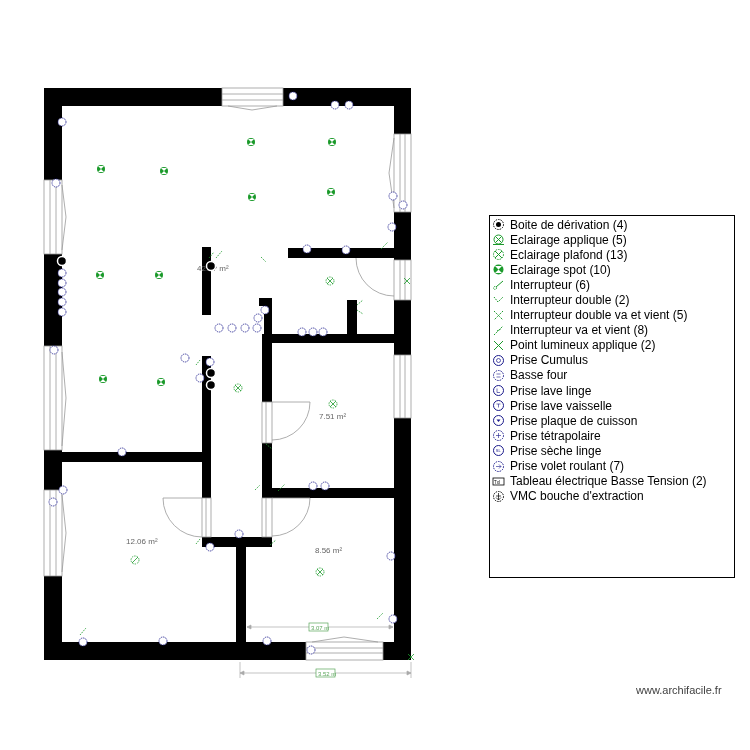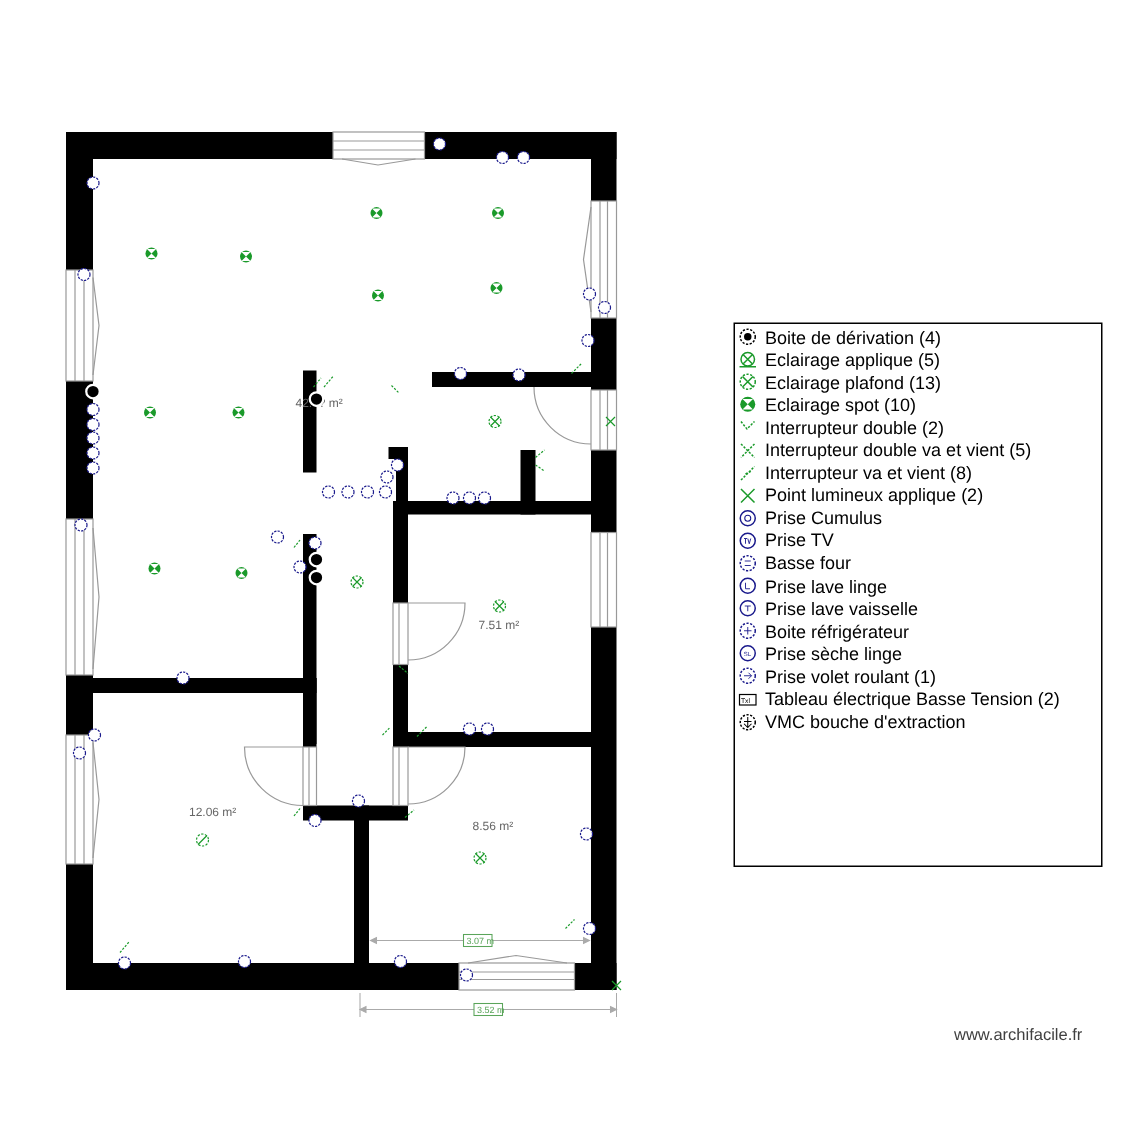--- a/index.html
+++ b/index.html
@@ -296,20 +296,27 @@
   </div>
   <div class="legend-row">
     <svg viewBox="0 0 13 13">
         <circle cx="6.5" cy="6.5" r="5" fill="#1a9a2a"></circle>
         <path d="M3,3 L10,3 L6.5,6.5 Z M3,10 L10,10 L6.5,6.5 Z" fill="#fff"></path>
       </svg>
     <span>Eclairage spot (10)</span>
   </div>
   <div class="legend-row">
     <svg viewBox="0 0 13 13">
+        <circle cx="3" cy="10" r="1.5" fill="none" stroke="#1a9a2a" stroke-dasharray="1,0.8"></circle>
+        <path d="M4,9 L11,3" stroke="#1a9a2a"></path>
+      </svg>
+    <span>Interrupteur (6)</span>
+  </div>
+  <div class="legend-row">
+    <svg viewBox="0 0 13 13">
         <path d="M2,3 L6,8 L11,3" fill="none" stroke="#1a9a2a" stroke-dasharray="1.5,1"></path>
       </svg>
     <span>Interrupteur double (2)</span>
   </div>
   <div class="legend-row">
     <svg viewBox="0 0 13 13">
         <path d="M2,2 L11,11 M11,2 L2,11" fill="none" stroke="#1a9a2a" stroke-dasharray="1.5,1"></path>
       </svg>
     <span>Interrupteur double va et vient (5)</span>
   </div>
@@ -327,27 +334,20 @@
   </div>
   <div class="legend-row">
     <svg viewBox="0 0 13 13">
         <circle cx="6.5" cy="6.5" r="5" fill="#fff" stroke="#1a1a8c"></circle>
         <circle cx="6.5" cy="6.5" r="2" fill="none" stroke="#1a1a8c" stroke-width="0.7"></circle>
       </svg>
     <span>Prise Cumulus</span>
   </div>
   <div class="legend-row">
     <svg viewBox="0 0 13 13">
-        <circle cx="6.5" cy="6.5" r="5" fill="#fff" stroke="#1a1a8c"></circle>
-        <path d="M4,5 L6,5 M5,5 L5,8.5 M6.5,5 L7.5,8.5 L8.5,5" stroke="#1a1a8c" stroke-width="0.6" fill="none"></path>
-      </svg>
-    <span>Prise TV</span>
-  </div>
-  <div class="legend-row">
-    <svg viewBox="0 0 13 13">
         <circle cx="6.5" cy="6.5" r="5" fill="#fff" stroke="#1a1a8c" stroke-dasharray="1.5,1"></circle>
         <path d="M4.5,5 L8.5,5 M4.5,8 L8.5,8" stroke="#1a1a8c" stroke-width="0.6"></path>
       </svg>
     <span>Basse four</span>
   </div>
   <div class="legend-row">
     <svg viewBox="0 0 13 13">
         <circle cx="6.5" cy="6.5" r="5" fill="#fff" stroke="#1a1a8c"></circle>
         <path d="M5,4.5 L5,8.5 L8,8.5" stroke="#1a1a8c" stroke-width="0.6" fill="none"></path>
       </svg>
@@ -355,38 +355,45 @@
   </div>
   <div class="legend-row">
     <svg viewBox="0 0 13 13">
         <circle cx="6.5" cy="6.5" r="5" fill="#fff" stroke="#1a1a8c"></circle>
         <path d="M4.5,5 L8.5,5 M6.5,5 L6.5,8.5" stroke="#1a1a8c" stroke-width="0.6"></path>
       </svg>
     <span>Prise lave vaisselle</span>
   </div>
   <div class="legend-row">
     <svg viewBox="0 0 13 13">
+        <circle cx="6.5" cy="6.5" r="5" fill="#fff" stroke="#1a1a8c"></circle>
+        <path d="M4.5,5.5 L8.5,5.5 L6.5,8 Z" fill="#1a1a8c"></path>
+      </svg>
+    <span>Prise plaque de cuisson</span>
+  </div>
+  <div class="legend-row">
+    <svg viewBox="0 0 13 13">
         <circle cx="6.5" cy="6.5" r="5" fill="#fff" stroke="#1a1a8c" stroke-dasharray="1.5,1"></circle>
         <path d="M4,6.5 L9,6.5 M6.5,4 L6.5,9" stroke="#1a1a8c" stroke-width="0.6"></path>
       </svg>
-    <span>Boite réfrigérateur</span>
+    <span>Prise tétrapolaire</span>
   </div>
   <div class="legend-row">
     <svg viewBox="0 0 13 13">
         <circle cx="6.5" cy="6.5" r="5" fill="#fff" stroke="#1a1a8c"></circle>
         <text x="3.8" y="8.3" font-size="4" fill="#1a1a8c" font-family="Liberation Sans, sans-serif">SL</text>
       </svg>
     <span>Prise sèche linge</span>
   </div>
   <div class="legend-row">
     <svg viewBox="0 0 13 13">
         <circle cx="6.5" cy="6.5" r="5" fill="#fff" stroke="#1a1a8c" stroke-dasharray="1.5,1"></circle>
         <path d="M4,6.5 L9,6.5 M7,4.5 L9,6.5 L7,8.5" stroke="#1a1a8c" stroke-width="0.6" fill="none"></path>
       </svg>
-    <span>Prise volet roulant (1)</span>
+    <span>Prise volet roulant (7)</span>
   </div>
   <div class="legend-row">
     <svg viewBox="0 0 13 13">
         <rect x="1" y="3" width="11" height="7" fill="#fff" stroke="#000" stroke-width="0.8"></rect>
         <text x="2" y="8.5" font-size="4.5" fill="#000" font-family="Liberation Sans, sans-serif">Txl</text>
       </svg>
     <span>Tableau électrique Basse Tension (2)</span>
   </div>
   <div class="legend-row">
     <svg viewBox="0 0 13 13">

